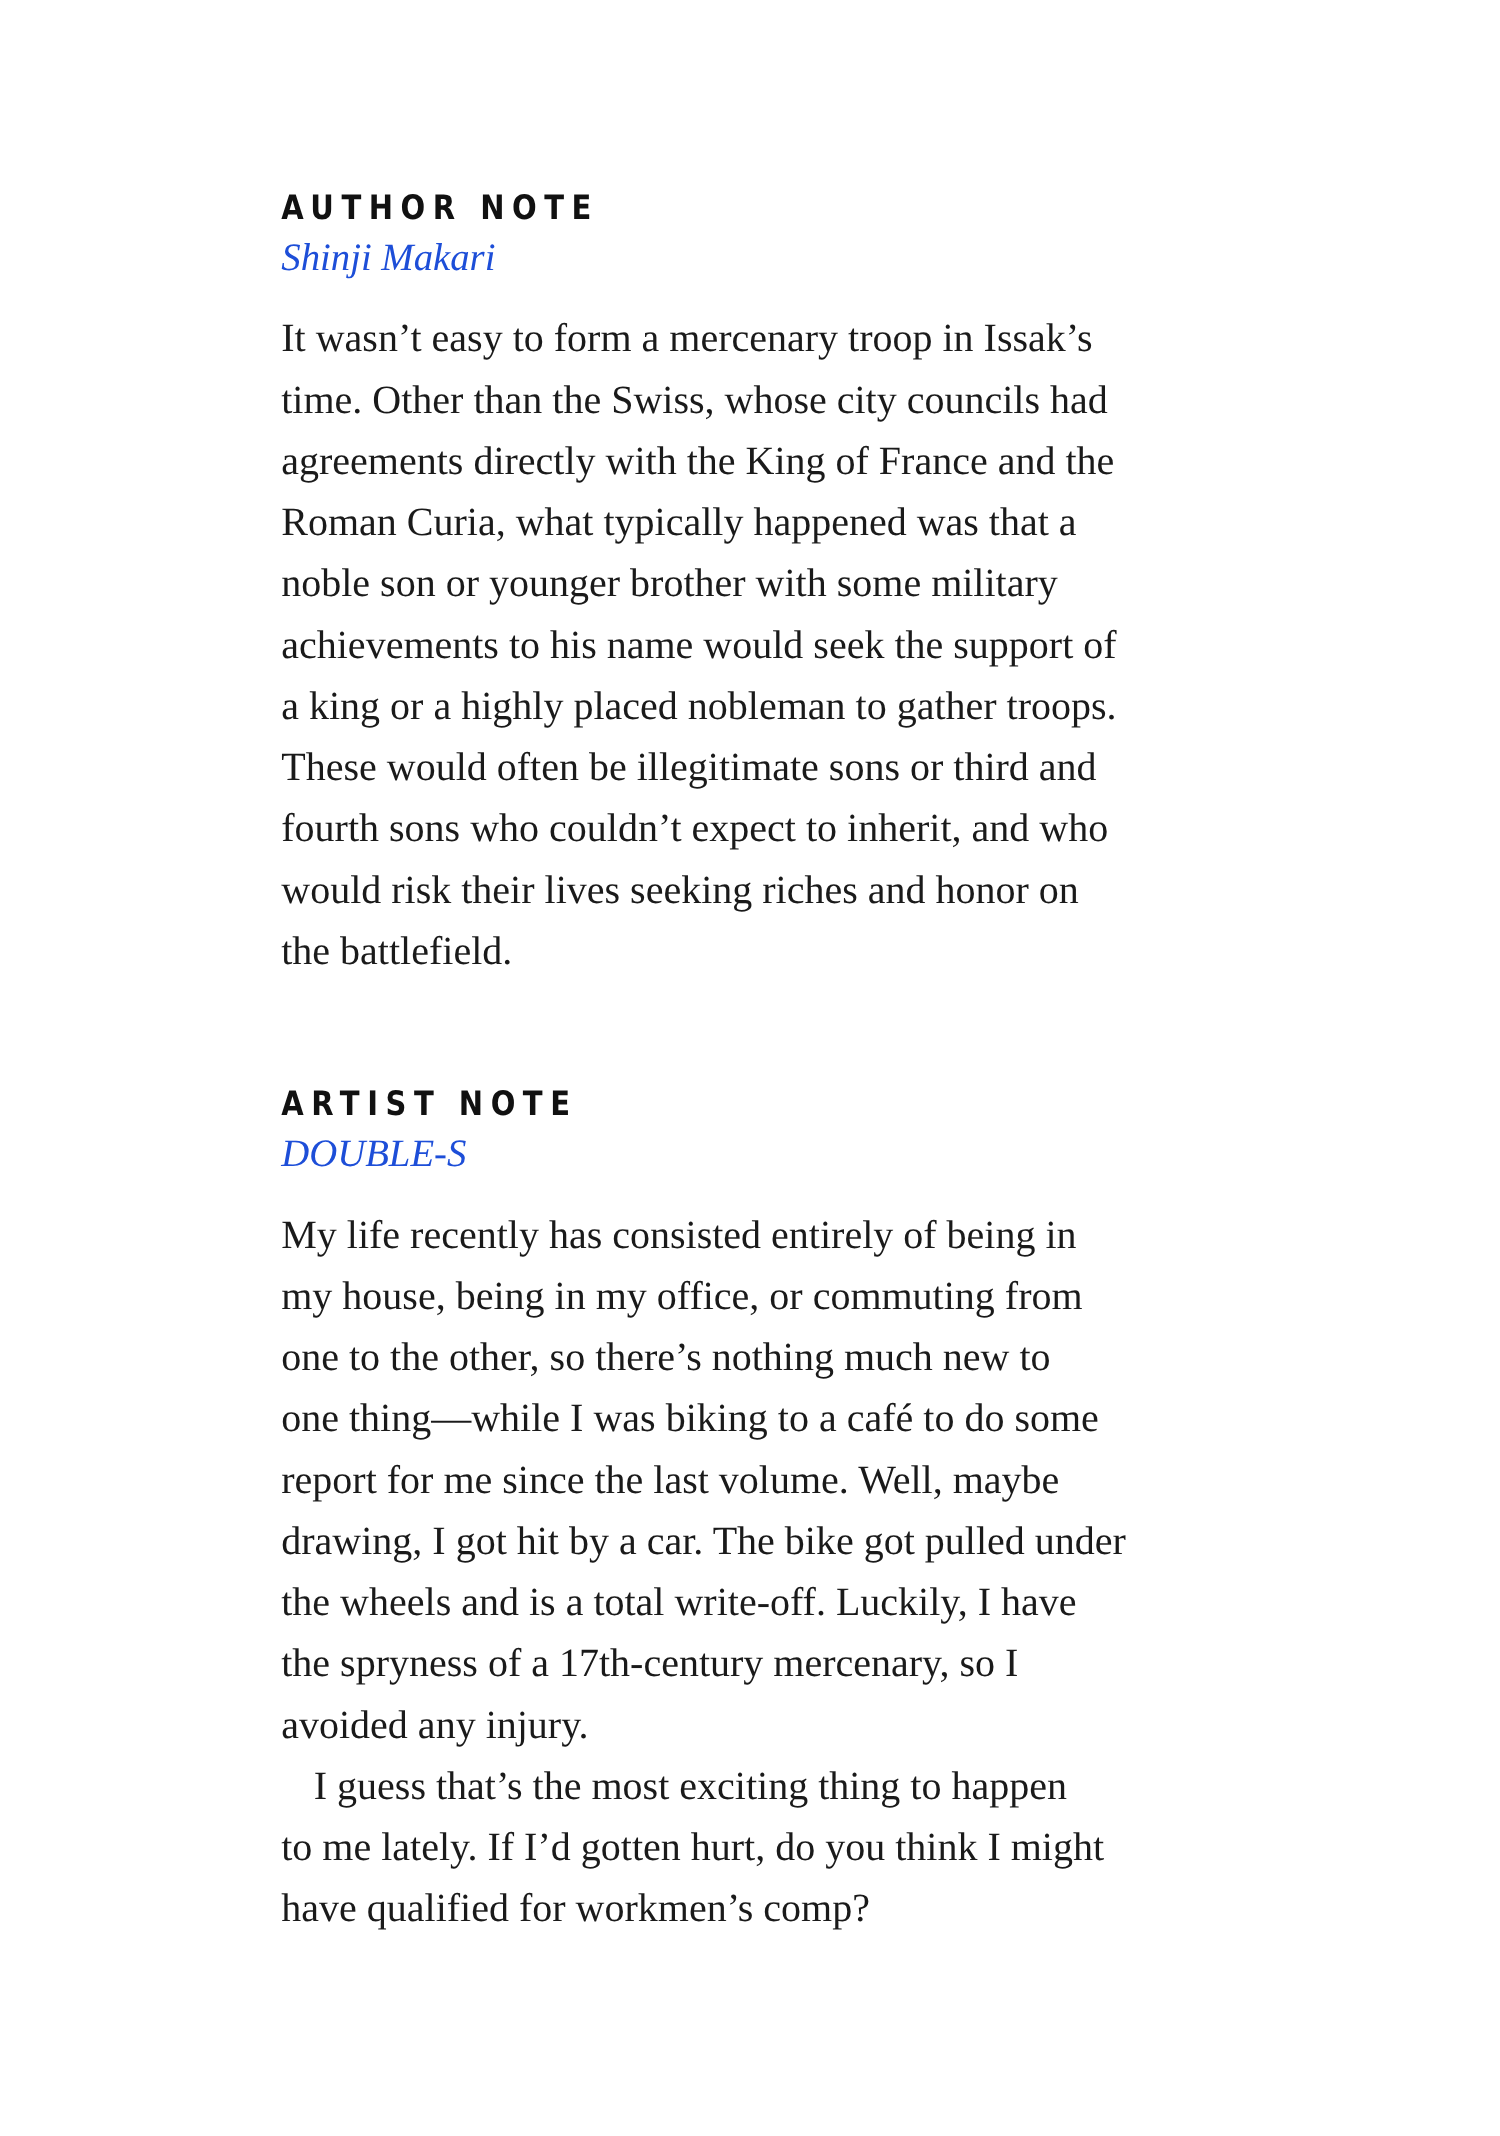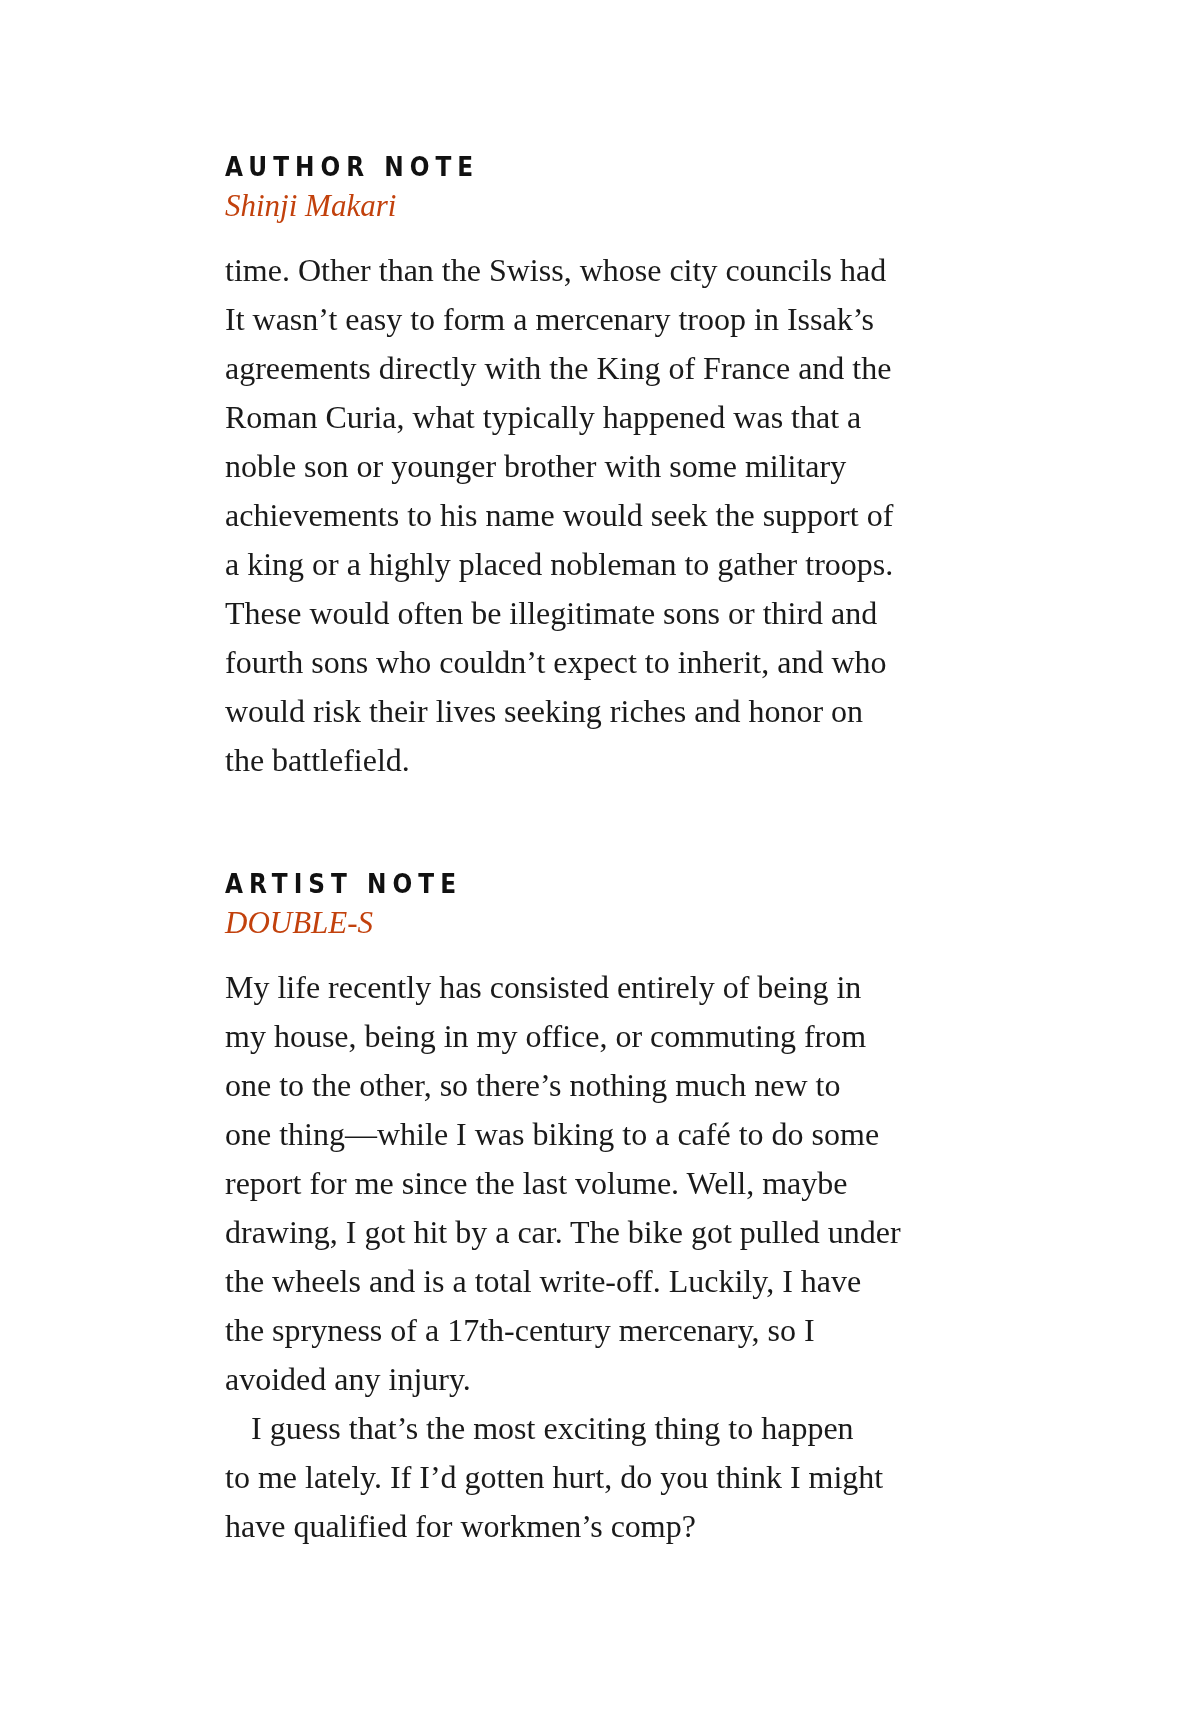--- a/index.html
+++ b/index.html
@@ -15,21 +15,21 @@
     line-height: 34px;
     margin: 0;
     transform: scaleX(0.86);
     transform-origin: left center;
   }
   .byline {
     font-family: "Liberation Serif", serif;
     font-style: italic;
     font-size: 31px;
     line-height: 40px;
-    color: #c2410c;
+    color: #1d4ed8;
     margin: 2px 0 20px 0;
   }
   .para {
     font-family: "Liberation Serif", serif;
     font-size: 32px;
     line-height: 49px;
     color: #1a1a1a;
     margin: 0;
   }
   .line { display: block; white-space: nowrap; }
@@ -38,22 +38,22 @@
 </style>
 </head>
 <body>
 
 <div class="page">
 
   <section class="section section-1">
     <h2 class="heading">AUTHOR NOTE</h2>
     <div class="byline">Shinji Makari</div>
     <p class="para">
+      <span class="line">It wasn’t easy to form a mercenary troop in Issak’s</span>
       <span class="line">time. Other than the Swiss, whose city councils had</span>
-      <span class="line">It wasn’t easy to form a mercenary troop in Issak’s</span>
       <span class="line">agreements directly with the King of France and the</span>
       <span class="line">Roman Curia, what typically happened was that a</span>
       <span class="line">noble son or younger brother with some military</span>
       <span class="line">achievements to his name would seek the support of</span>
       <span class="line">a king or a highly placed nobleman to gather troops.</span>
       <span class="line">These would often be illegitimate sons or third and</span>
       <span class="line">fourth sons who couldn’t expect to inherit, and who</span>
       <span class="line">would risk their lives seeking riches and honor on</span>
       <span class="line">the battlefield.</span>
     </p>

